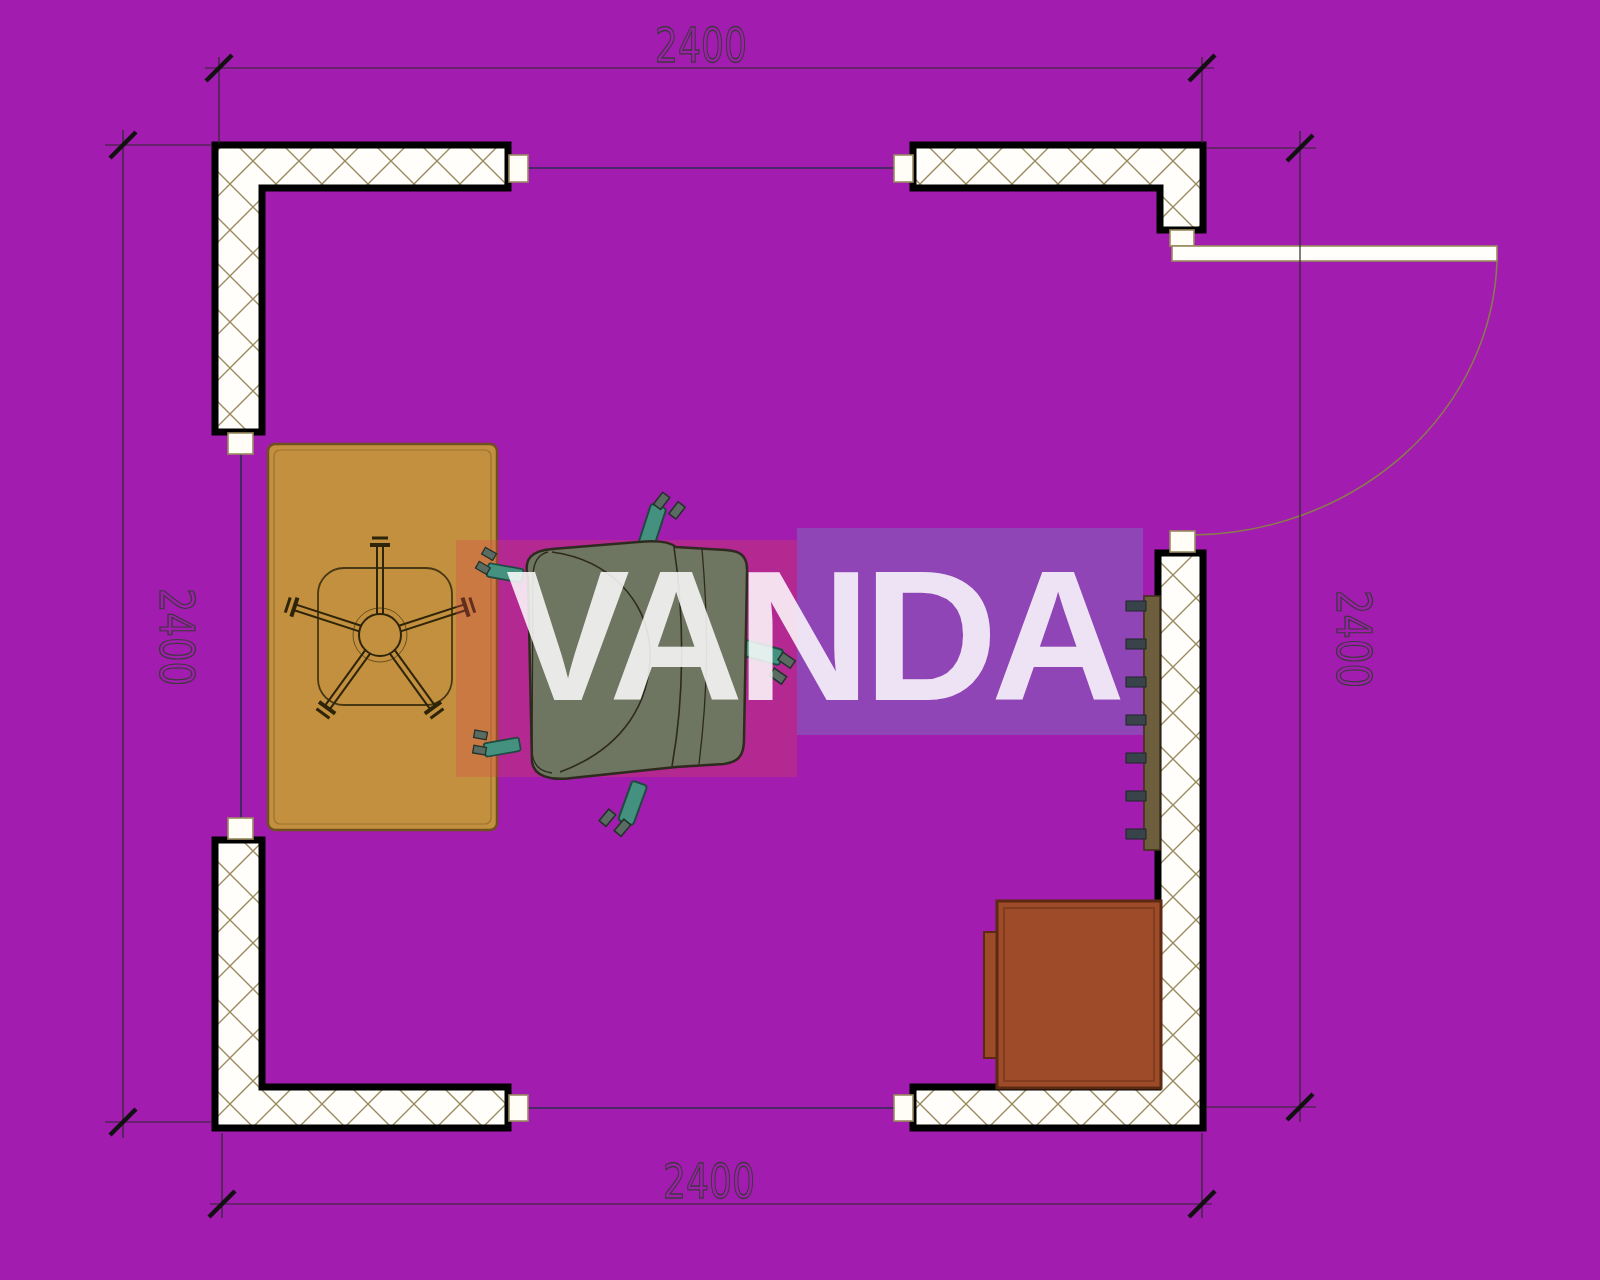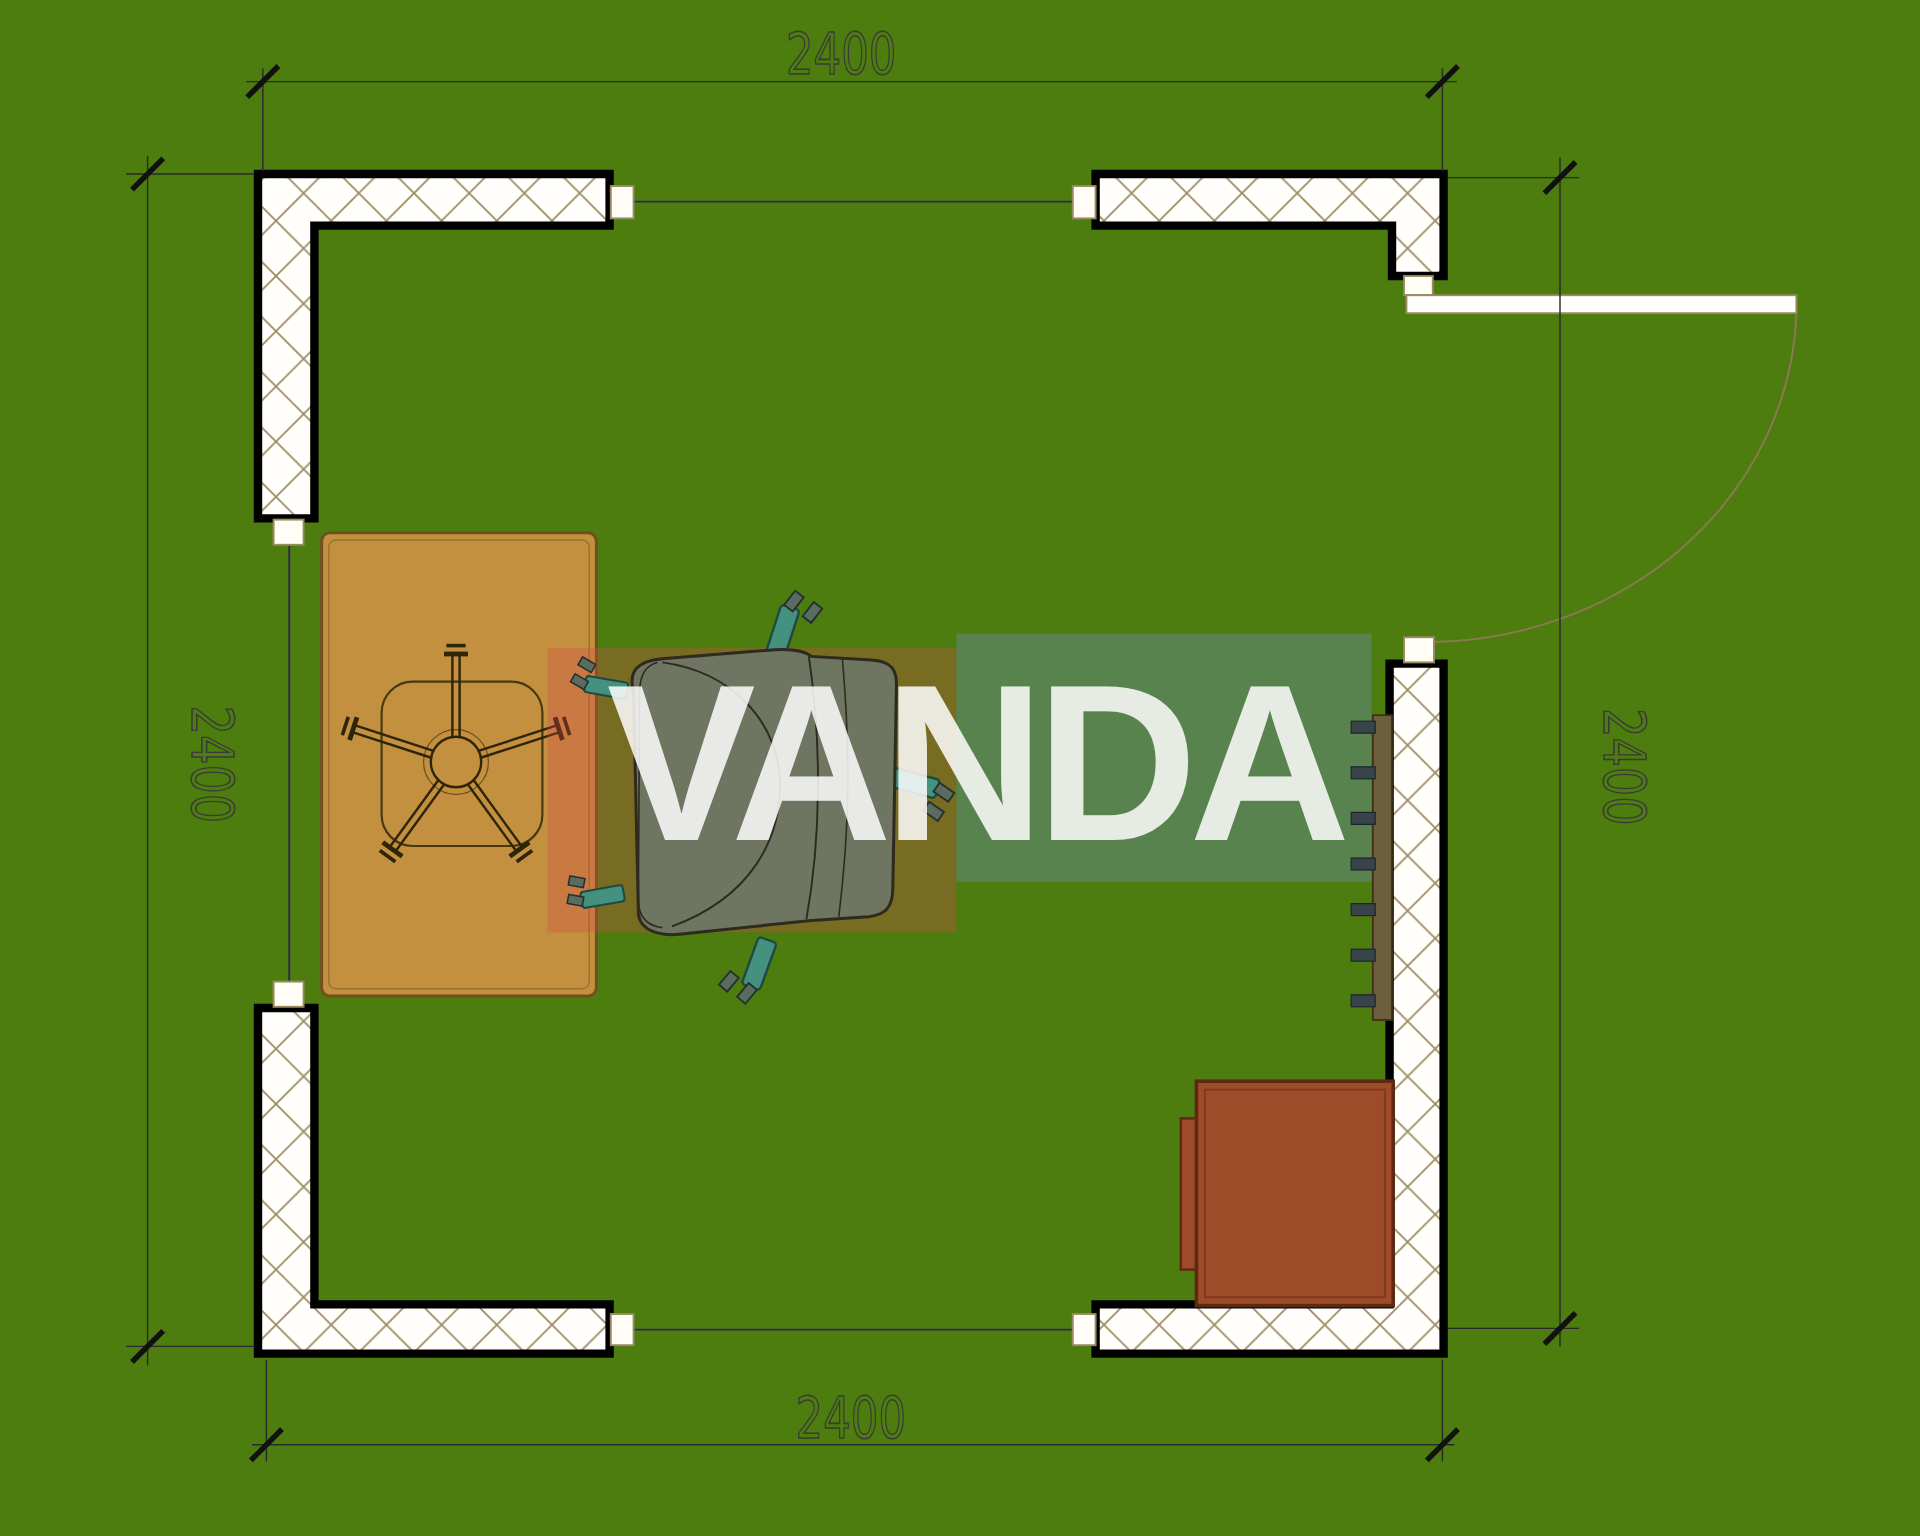--- a/index.html
+++ b/index.html
@@ -1,16 +1,16 @@
 <!DOCTYPE html>
 <html><head>
 <meta charset="utf-8">
 <style>
   html,body{margin:0;padding:0;background:#ffffff;}
-  .stage{position:relative;width:1600px;height:1280px;background:#4d7c0f;overflow:hidden;
+  .stage{position:relative;width:1600px;height:1280px;background:#a21caf;overflow:hidden;
          font-family:"DejaVu Sans","Liberation Sans",sans-serif;}
   svg{position:absolute;left:0;top:0;}
   .dim-text{fill:none;stroke:#3a3a3a;stroke-width:1.3px;font-size:48px;
             font-family:"DejaVu Sans","Liberation Sans",sans-serif;font-weight:400;}
   .wm-text{font-family:"Liberation Sans","DejaVu Sans",sans-serif;font-weight:700;
            fill:#ffffff;fill-opacity:0.85;font-size:186px;letter-spacing:-7px;}
   .thin{stroke:#2a2a2a;stroke-width:1.2;fill:none;}
   .tick{stroke:#111111;stroke-width:4.5;}
   .glaze{stroke:#2c2c50;stroke-width:1.6;fill:none;}
   .marker{fill:#fffdf6;stroke:#9a8a60;stroke-width:1.6;}

